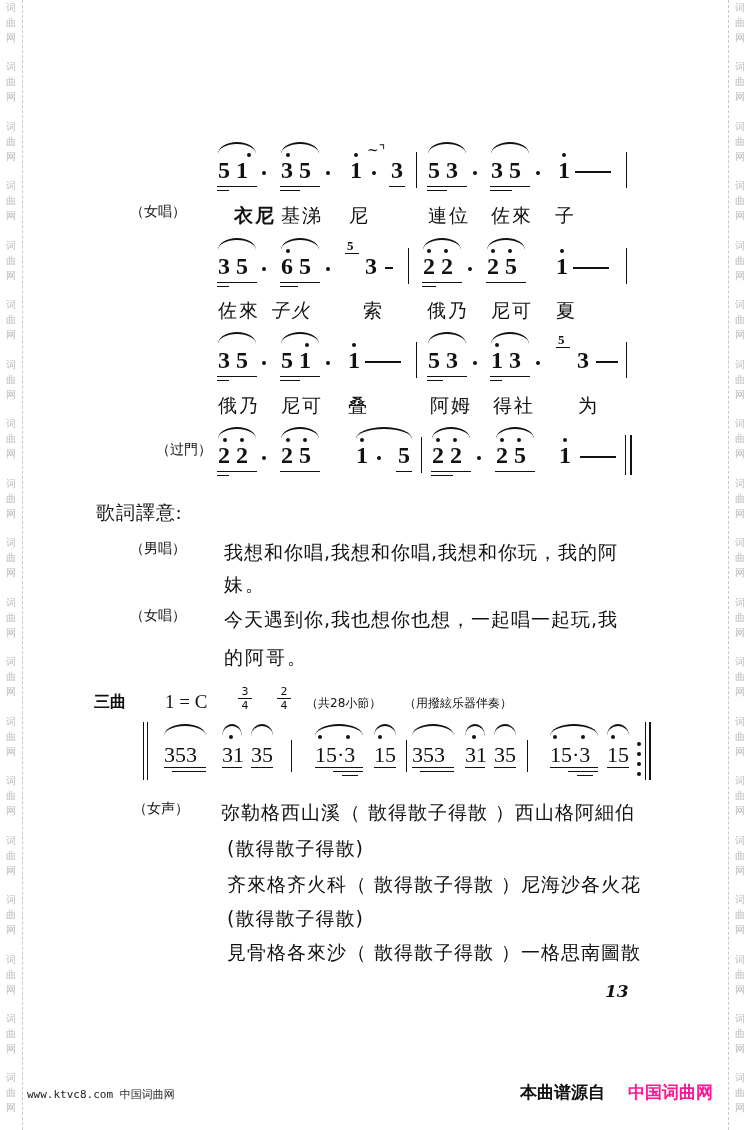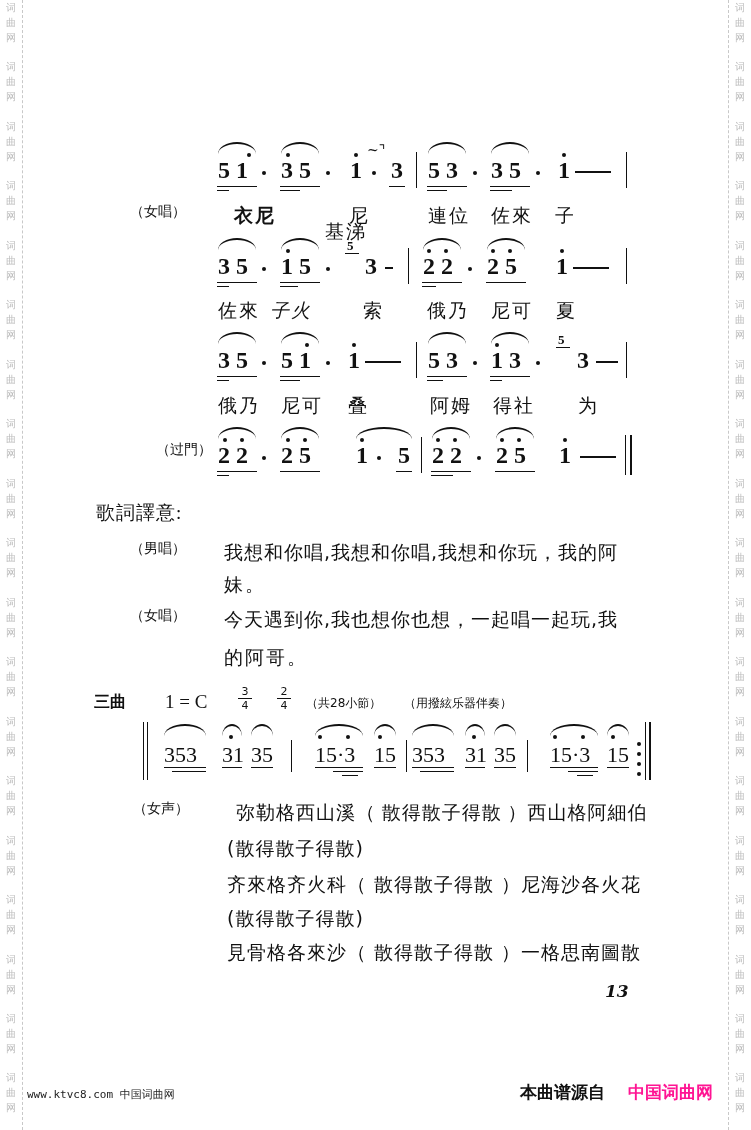--- a/index.html
+++ b/index.html
@@ -283,35 +283,35 @@
   <div class="dot" style="left:321px; top:31px;"></div>
 
   <span class="note" style="left:343px; top:18px;">1</span>
   <div class="dot" style="left:347px; top:13px;"></div>
   <div class="dash" style="left:360px; top:31px; width:36px;"></div>
   <div class="bar" style="left:411px; top:12px; height:36px;"></div>
 </div>
 
 <div class="abs lbl" style="left:130px; top:203px;">（女唱）</div>
 <div class="abs lyric" style="left:234px; top:203px;font-weight:bold;">衣尼</div>
-<div class="abs lyric" style="left:281px; top:219px;margin-left:44px;">基涕</div>
+<div class="abs lyric" style="left:281px; top:203px;">基涕</div>
 <div class="abs lyric" style="left:349px; top:203px;">尼</div>
 <div class="abs lyric" style="left:428px; top:203px;">連位</div>
 <div class="abs lyric" style="left:491px; top:203px;">佐來</div>
 <div class="abs lyric" style="left:555px; top:203px;">子</div>
 
 <div class="row" style="left:215px; top:236px; width:420px;">
   <div class="slur" style="left:3px; width:38px;"></div>
   <span class="note" style="left:3px; top:18px;">3 5</span>
   <div class="uline" style="left:2px; top:46px; width:40px;"></div>
   <div class="uline" style="left:2px; top:50px; width:12px;"></div>
   <div class="dot" style="left:47px; top:31px;"></div>
 
   <div class="slur" style="left:66px; width:38px;"></div>
-  <span class="note" style="left:66px; top:18px;">1 5</span>
+  <span class="note" style="left:66px; top:18px;">6 5</span>
   <div class="dot" style="left:71px; top:13px;"></div>
   <div class="uline" style="left:65px; top:46px; width:40px;"></div>
   <div class="uline" style="left:65px; top:50px; width:18px;"></div>
   <div class="dot" style="left:111px; top:31px;"></div>
 
   <span class="abs" style="left:132px; top:2px; font-size:13px; font-weight:bold; font-family:'Liberation Serif',serif;">5</span>
   <div class="uline" style="left:130px; top:17px; width:14px;"></div>
   <span class="note" style="left:150px; top:18px;">3</span>
   <div class="dash" style="left:170px; top:31px; width:8px;"></div>
 
@@ -524,21 +524,21 @@
 
   <div class="dot" style="left:497px; top:20px;"></div>
   <div class="dot" style="left:497px; top:30px;"></div>
   <div class="dot" style="left:497px; top:40px;"></div>
   <div class="dot" style="left:497px; top:50px;"></div>
   <div class="bar" style="left:505px; top:0; height:58px;"></div>
   <div class="bar" style="left:509px; top:0; height:58px; border-left-width:2px;"></div>
 </div>
 
 <div class="abs lbl" style="left:133px; top:800px;">（女声）</div>
-<div class="abs lyric" style="left:236px; top:800px; letter-spacing:1px;font-family:Liberation Serif, serif;">弥勒格西山溪（ 散得散子得散 ）西山格阿細伯</div>
+<div class="abs lyric" style="left:221px; top:800px; letter-spacing:1px;">弥勒格西山溪（ 散得散子得散 ）西山格阿細伯</div>
 <div class="abs lyric" style="left:227px; top:836px; letter-spacing:1px;">(散得散子得散)</div>
 <div class="abs lyric" style="left:227px; top:872px; letter-spacing:1px;">齐來格齐火科（ 散得散子得散 ）尼海沙各火花</div>
 <div class="abs lyric" style="left:227px; top:906px; letter-spacing:1px;">(散得散子得散)</div>
 <div class="abs lyric" style="left:227px; top:940px; letter-spacing:1px;">見骨格各來沙（ 散得散子得散 ）一格思南圖散</div>
 
 <div class="abs pagenum" style="left:605px; top:981px;">13</div>
 
 <div class="abs footer-url" style="left:27px; top:1087px;text-align:center;">www.ktvc8.com 中国词曲网</div>
 <div class="abs footer-src" style="left:520px; top:1081px;">本曲谱源自</div>
 <div class="abs footer-brand" style="left:628px; top:1081px;">中国词曲网</div>

